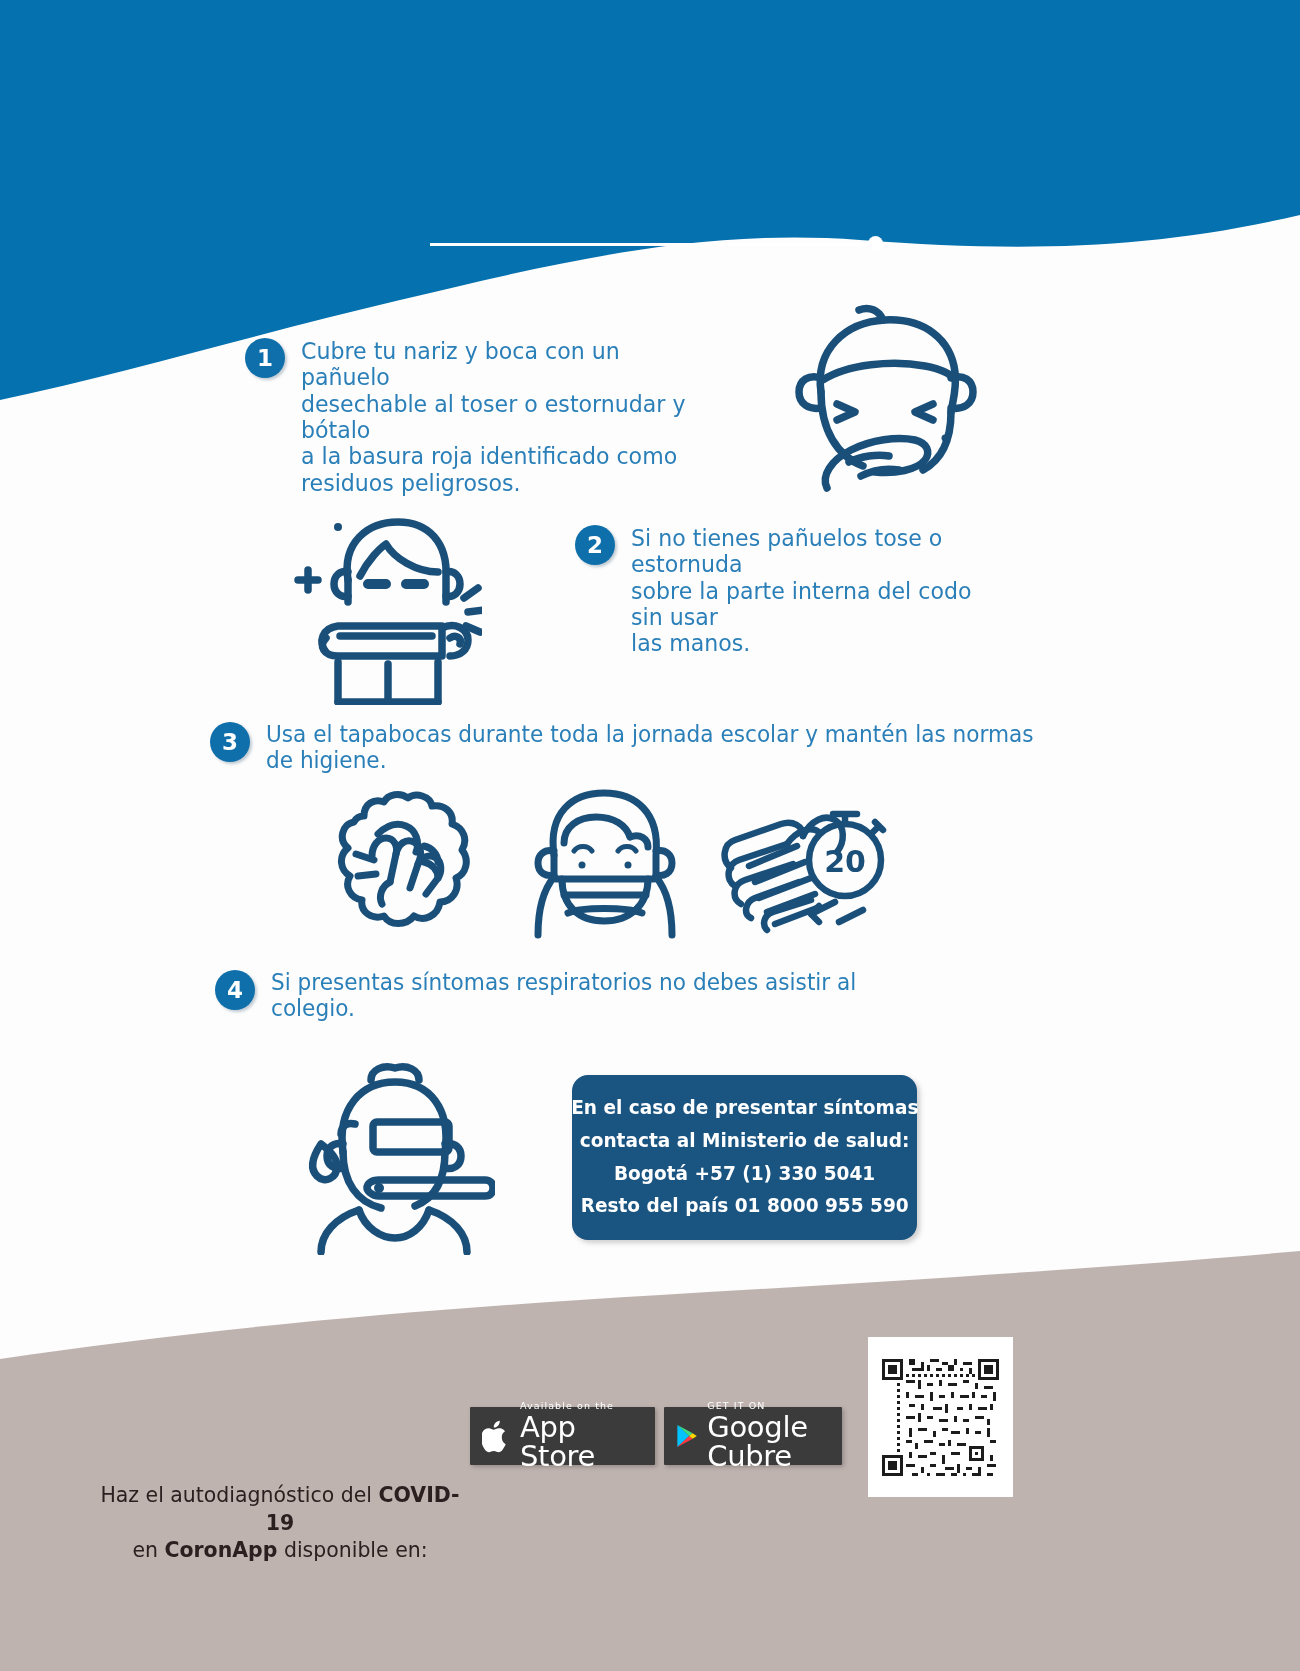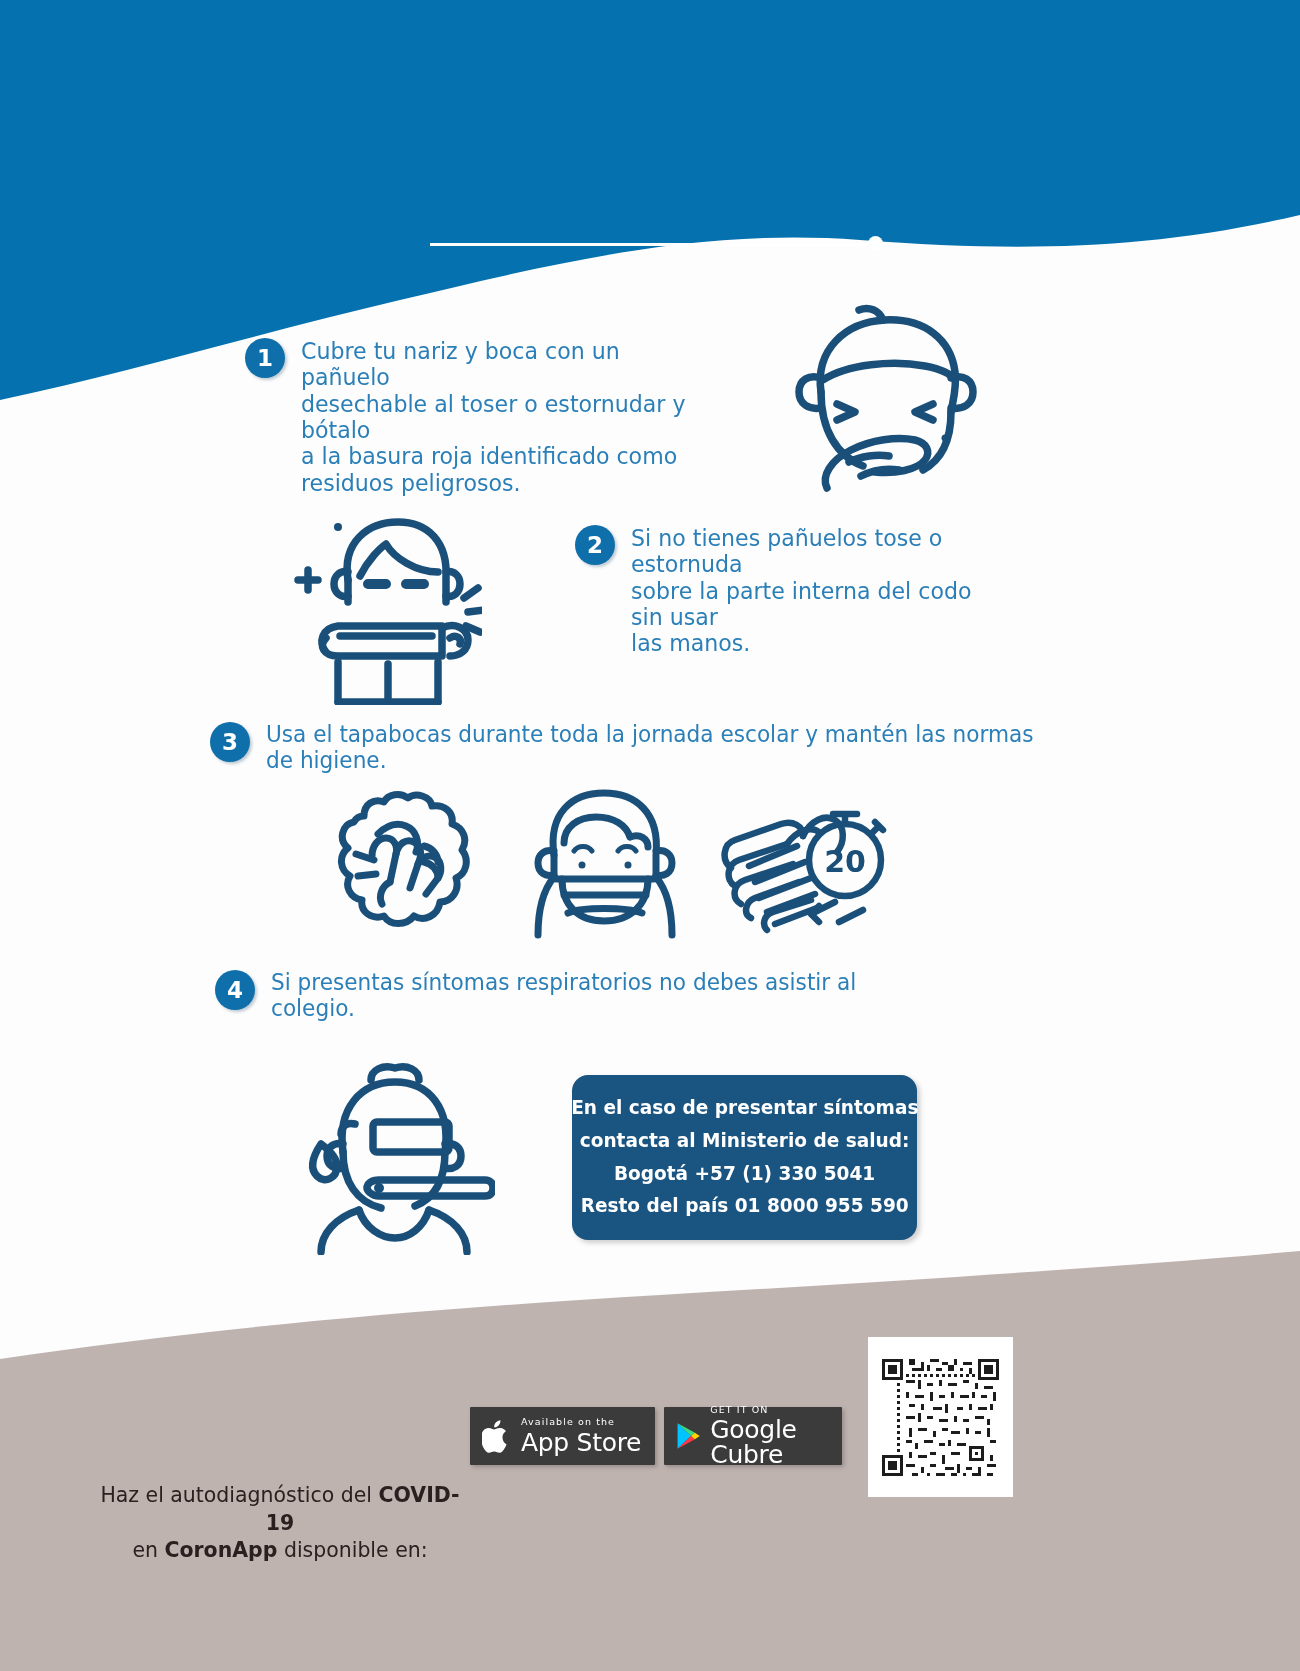--- a/index.html
+++ b/index.html
@@ -127,21 +127,21 @@
     box-shadow:2px 2px 4px rgba(90,80,80,0.4);
   }
   #appstore { left:470px; top:1407px; width:185px; height:58px; padding-left:12px; }
   #googleplay { left:664px; top:1407px; width:178px; height:58px; padding-left:12px; }
   .store-texts { margin-left:9px; color:#ffffff; line-height:1; }
   .store-top {
     font-family:"DejaVu Sans", sans-serif; font-size:9.5px;
     letter-spacing:1.1px; display:block; margin-bottom:3px;
   }
   .store-main {
-    font-family:"DejaVu Sans", sans-serif; font-size:25px; display:block;
+    font-family:"DejaVu Sans", sans-serif; font-size:29px; display:block;
     letter-spacing:-0.3px;
   }
   .qr-frame {
     position:absolute; left:868px; top:1337px; width:145px; height:160px;
     background:#ffffff; padding:11px 11px;
   }
 </style>
 </head>
 <body>
 

